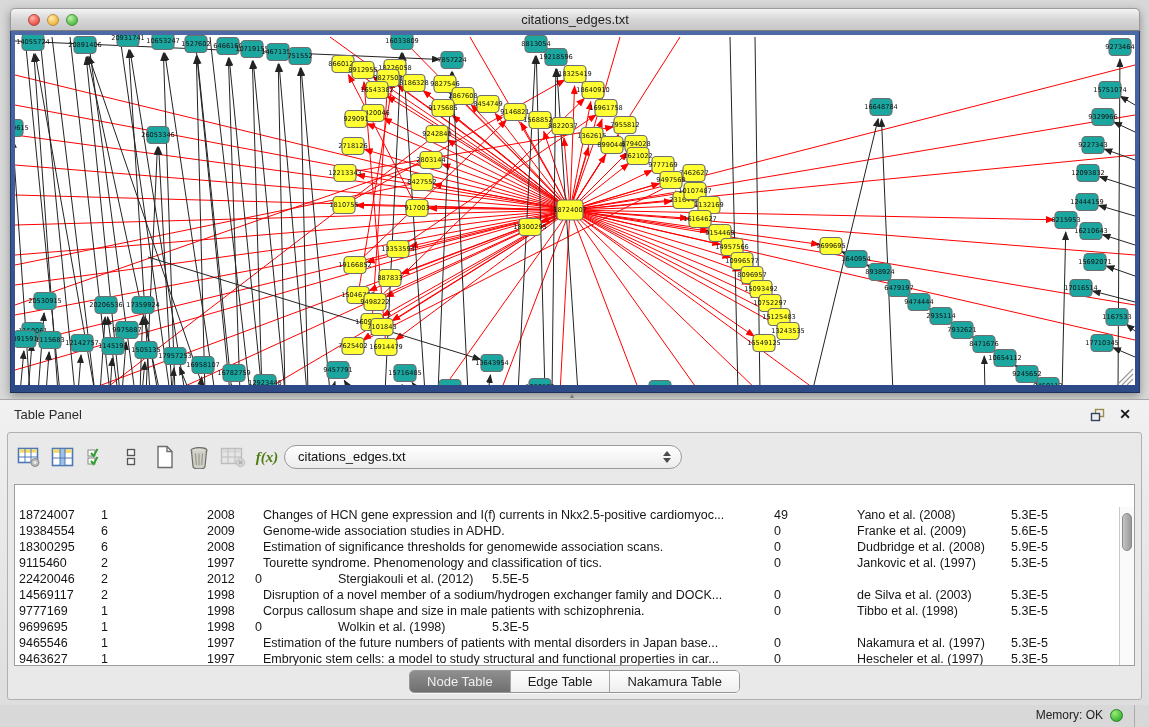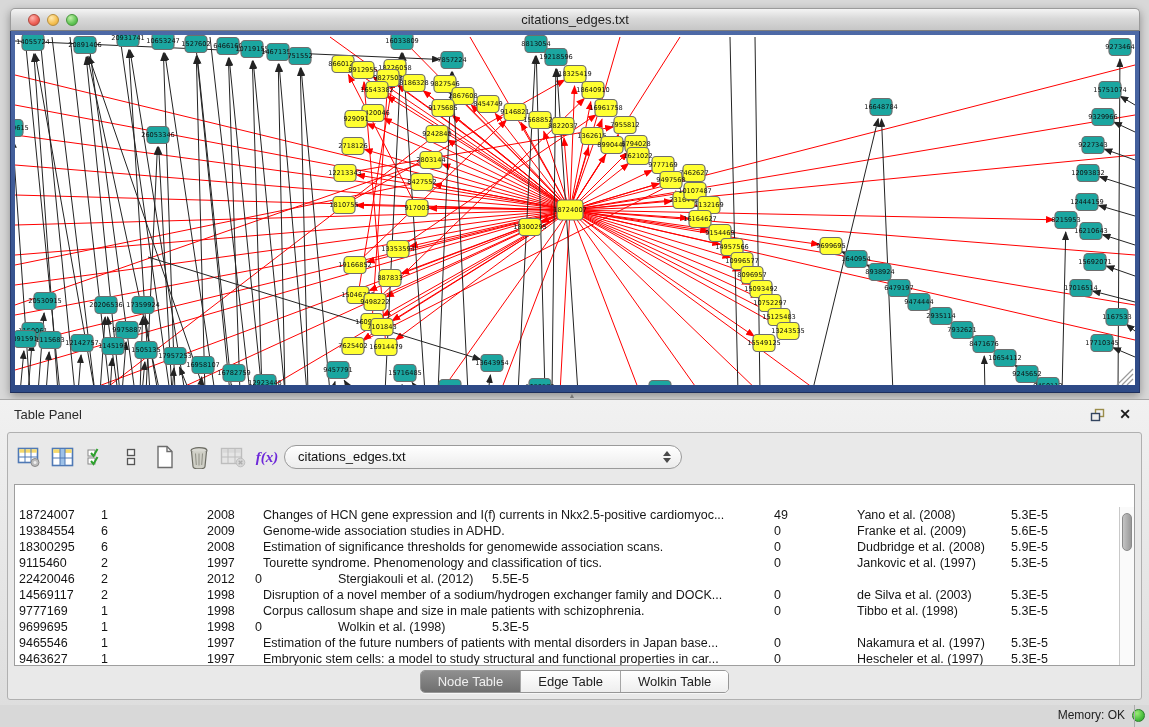--- a/index.html
+++ b/index.html
@@ -37,21 +37,21 @@
   .panel-header{position:relative;height:30px;}
   .panel-title{position:absolute;left:14px;top:7px;font-size:13px;color:#2a2a2a;}
   .panel-float{position:absolute;right:44px;top:8px;width:15px;height:14px;cursor:pointer;}
   .panel-close{position:absolute;right:18px;top:6px;font-size:14px;font-weight:bold;color:#1a1a1a;cursor:pointer;}
   .panel-inner{position:absolute;left:7px;right:7px;top:32px;bottom:5px;
     background:#e9e9e9;border:1px solid #b0b0b0;border-radius:3px;}
   
   .tp-toolbar{position:absolute;left:0;right:0;top:0;height:50px;}
   .tb-icons{position:absolute;left:8px;top:10px;display:flex;align-items:center;}
   .tb-btn{width:26px;height:28px;margin-right:8px;display:flex;align-items:center;justify-content:center;cursor:pointer;}
-  .fx-label{font-family:"Liberation Serif",serif;font-style:italic;font-weight:bold;font-size:15px;color:#6d28d9;}
+  .fx-label{font-family:"Liberation Serif",serif;font-style:italic;font-weight:bold;font-size:15px;color:#4d7c0f;}
   .combo{position:absolute;left:276px;top:12px;width:398px;height:24px;border-radius:12px;
     background:linear-gradient(#ffffff,#ececec);border:1px solid #9a9a9a;box-sizing:border-box;cursor:pointer;}
   .combo-text{position:absolute;left:13px;top:3px;font-size:13px;color:#111;}
   .combo-arrows{position:absolute;right:10px;top:5px;display:flex;flex-direction:column;gap:2px;}
   .tri-up{width:0;height:0;border-left:4px solid transparent;border-right:4px solid transparent;border-bottom:5px solid #4a4a4a;}
   .tri-dn{width:0;height:0;border-left:4px solid transparent;border-right:4px solid transparent;border-top:5px solid #4a4a4a;}
   
   .table-wrap{position:absolute;left:6px;right:6px;top:51px;bottom:33px;background:#ffffff;
     border:1px solid #9e9e9e;overflow:hidden;}
   .t-header{display:flex;height:22px;background:linear-gradient(#dcedf9,#c6dff1);
@@ -67,21 +67,21 @@
   
   .tabs-row{position:absolute;left:0;right:0;bottom:5px;height:24px;display:flex;justify-content:center;}
   .seg{display:flex;height:21px;border:1px solid #979797;border-radius:5px;overflow:hidden;
     box-shadow:0 1px 1px rgba(255,255,255,.7);}
   .seg-btn{padding:0 17px;font-size:13px;line-height:21px;background:linear-gradient(#ffffff,#eeeeee);
     color:#1d1d1d;border-right:1px solid #a5a5a5;cursor:pointer;}
   .seg-btn:last-child{border-right:none;}
   .seg-btn.sel{background:linear-gradient(#8f8f8f,#6f6f6f);color:#efefef;}
   
   .status-bar{position:absolute;left:0;bottom:0;width:1149px;height:22px;}
-  .status-right{position:absolute;right:4px;top:3px;display:flex;align-items:center;gap:7px;}
+  .status-right{position:absolute;right:26px;top:3px;display:flex;align-items:center;gap:7px;}
   .mem-label{font-size:12px;color:#222;}
   .mem-dot{width:13px;height:13px;border-radius:50%;box-sizing:border-box;
     background:radial-gradient(circle at 35% 30%,#9bec76,#44bb3a 65%,#2e9e2e);border:1px solid #2c7f2c;}
   .status-div{position:absolute;right:14px;top:0;height:22px;width:1px;background:#aaaaaa;}
 </style>
 </head>
 <body>
 
 <div class="net-window">
   <div class="titlebar">
@@ -961,21 +961,21 @@
         </div>
       <div class="v-scroll">
         <div class="v-thumb"></div>
       </div>
     </div>
 
     <div class="tabs-row">
       <div class="seg" id="seg-tabs">
           <div class="seg-btn sel">Node Table</div>
           <div class="seg-btn">Edge Table</div>
-          <div class="seg-btn">Wolkin Table</div>
+          <div class="seg-btn">Nakamura Table</div>
         </div>
     </div>
   </div>
 </div>
 
 <div class="status-bar">
   <div class="status-right">
     <span class="mem-label">Memory: OK</span>
     <span class="mem-dot"></span>
   </div>

